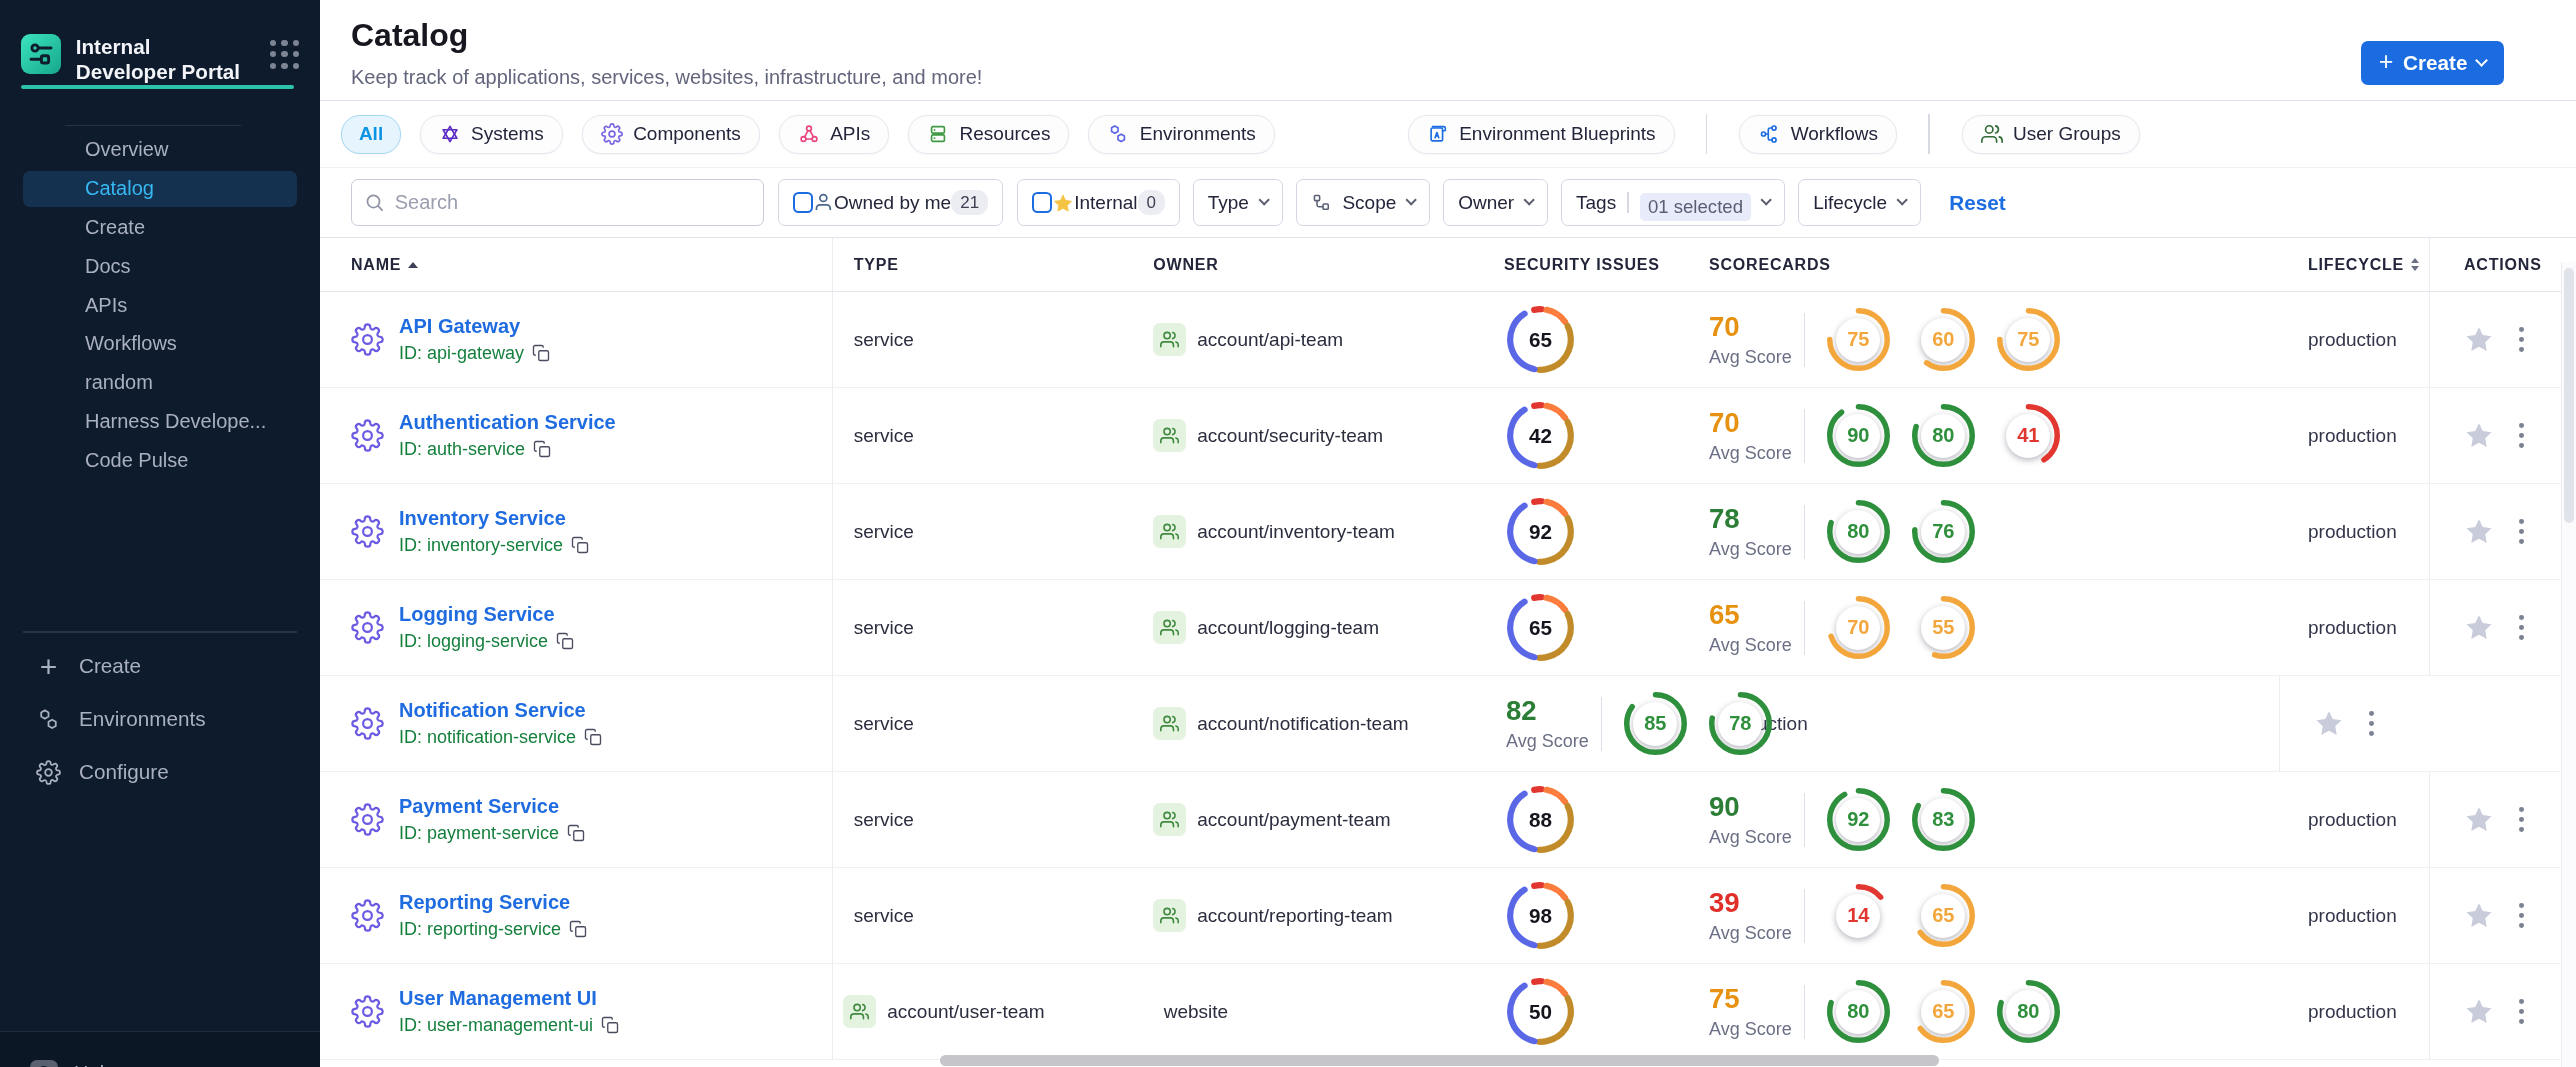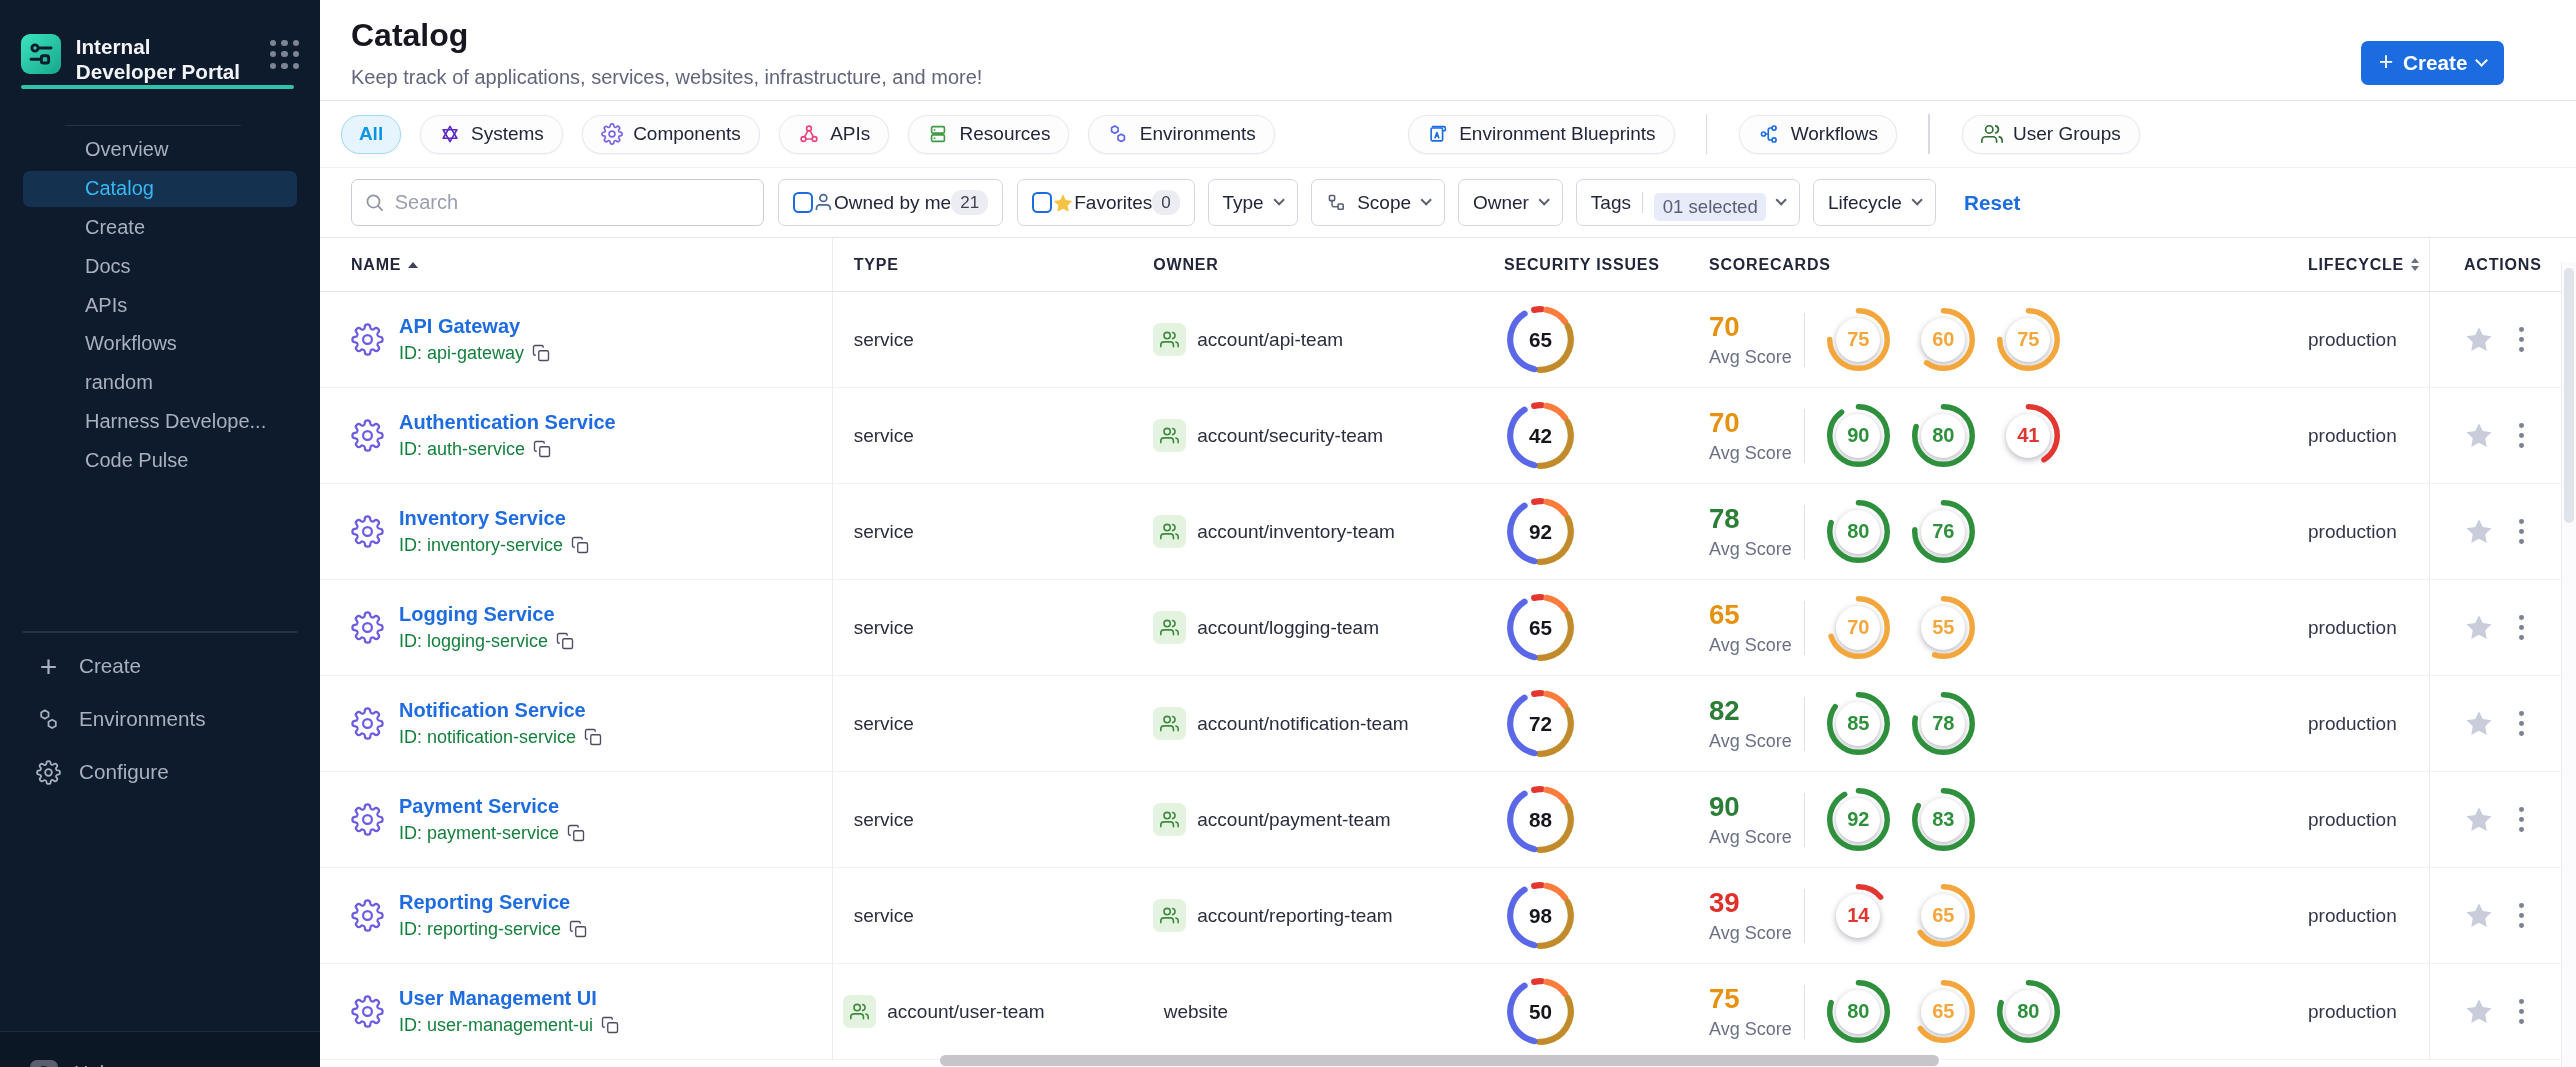--- a/index.html
+++ b/index.html
@@ -327,21 +327,21 @@
             <circle cx="12" cy="7" r="4"></circle>
           </svg>
         <span class="flabel">Owned by me</span>
         <span class="count-badge">21</span>
       </div>
       <div class="fcheck">
         <span class="checkbox"></span>
         <svg class="star" viewBox="0 0 24 24">
             <polygon points="12 2.5 15 8.8 22 9.8 17 14.6 18.2 21.5 12 18.2 5.8 21.5 7 14.6 2 9.8 9 8.8"></polygon>
           </svg>
-        <span class="flabel">Favorites</span>
+        <span class="flabel">Internal</span>
         <span class="count-badge">0</span>
       </div>
       <span id="fselects" style="display:flex;align-items:center">
           <div class="fselect">
             <span>Type</span>
             <span class="chev"></span>
           </div>
           <div class="fselect">
             <svg viewBox="0 0 24 24">
               <rect x="4" y="4" width="6" height="6" rx="1"></rect>
@@ -734,31 +734,20 @@
             <span class="owner-badge">
               <svg viewBox="0 0 24 24">
                 <path d="M17 21v-2a4 4 0 0 0-4-4H5a4 4 0 0 0-4 4v2"></path>
                 <circle cx="9" cy="7" r="4"></circle>
                 <path d="M23 21v-2a4 4 0 0 0-3-3.87"></path>
                 <path d="M16 3.13a4 4 0 0 1 0 7.75"></path>
               </svg>
             </span>
             <span class="owner-name">account/notification-team</span>
           </div>
-          <div class="cell c3">
-            <div class="donut">
-              <svg viewBox="0 0 106 106">
-                <circle cx="53" cy="53" r="44" fill="none" stroke="#e23730" stroke-width="9" pathLength="100" stroke-linecap="round" stroke-dasharray="4 96" stroke-dashoffset="0" transform="rotate(-102 53 53)"></circle>
-                <circle cx="53" cy="53" r="44" fill="none" stroke="#fb7c3c" stroke-width="9" pathLength="100" stroke-linecap="round" stroke-dasharray="12 88" stroke-dashoffset="-6.5" transform="rotate(-102 53 53)"></circle>
-                <circle cx="53" cy="53" r="44" fill="none" stroke="#c08b28" stroke-width="9" pathLength="100" stroke-linecap="round" stroke-dasharray="33 67" stroke-dashoffset="-21" transform="rotate(-102 53 53)"></circle>
-                <circle cx="53" cy="53" r="44" fill="none" stroke="#5a68e8" stroke-width="9" pathLength="100" stroke-linecap="round" stroke-dasharray="38 62" stroke-dashoffset="-56.5" transform="rotate(-102 53 53)"></circle>
-              </svg>
-              <span class="dval">72</span>
-            </div>
-          </div>
           <div class="cell c4">
             <div class="avg-block">
               <div class="avg-num" style="color: rgb(44, 125, 54);">82</div>
               <div class="avg-label">Avg Score</div>
             </div>
             <span class="sc-div"></span>
             <div class="rings">
               <div class="ring">
                 <span class="inner"></span>
                 <svg viewBox="0 0 92 92">

